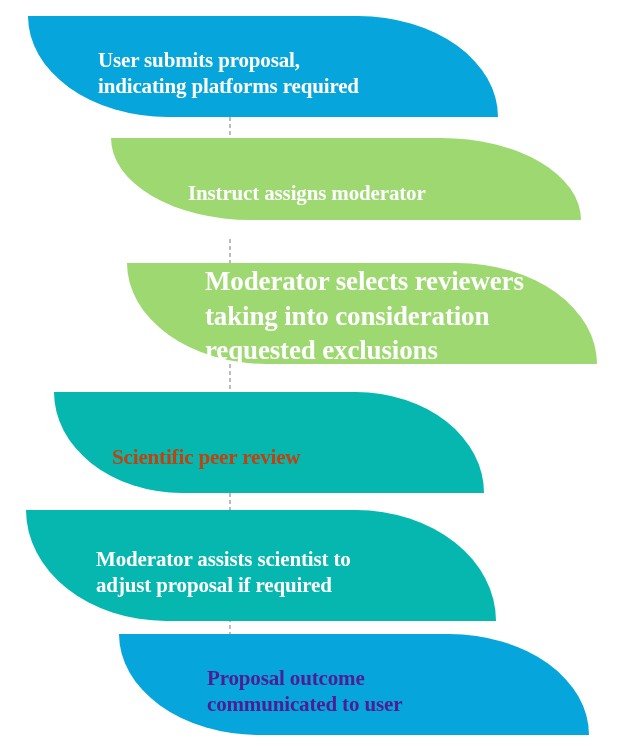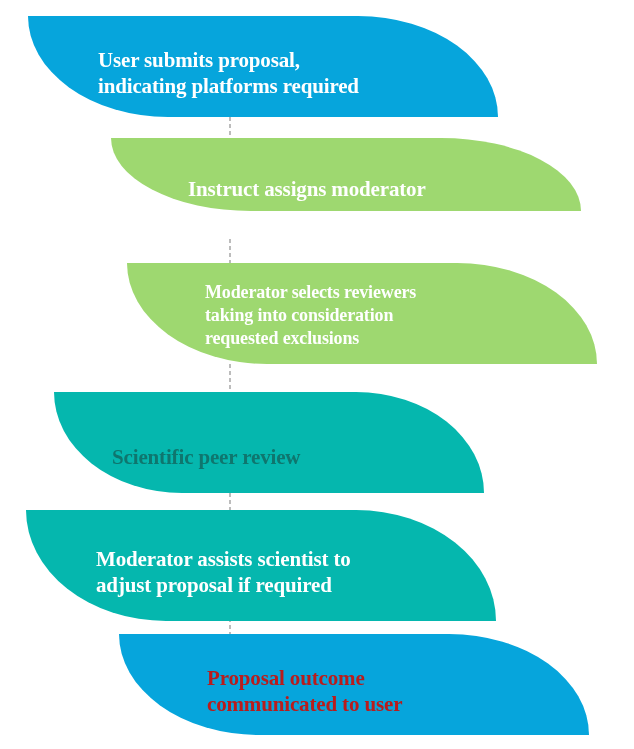--- a/index.html
+++ b/index.html
@@ -68,52 +68,52 @@
   </svg>
 
   <div class="step" style="left: 28px; top: 16px; width: 470px; height: 101px;">
     <svg class="step-svg" viewBox="0 0 470 101" preserveAspectRatio="none" xmlns="http://www.w3.org/2000/svg">
       <path class="step-path" d="M0,0 H330 A140,101 0 0 1 470,101 H140 A140,101 0 0 1 0,0 Z" fill="#06A5DC"></path>
     </svg>
     <div class="step-label" style="margin-left: 70px; margin-top: 13px; font-size: 21px; color: rgb(255, 255, 255);">User submits proposal,
 indicating platforms required</div>
   </div>
 
-  <div class="step" style="left: 111px; top: 138px; width: 470px; height: 73px;">
+  <div class="step" style="left: 111px; top: 138px; width: 470px; height: 82px;">
     <svg class="step-svg" viewBox="0 0 470 101" preserveAspectRatio="none" xmlns="http://www.w3.org/2000/svg">
       <path class="step-path" d="M0,0 H330 A140,101 0 0 1 470,101 H140 A140,101 0 0 1 0,0 Z" fill="#9ED870"></path>
     </svg>
     <div class="step-label" style="margin-left: 77px; margin-top: 29px; font-size: 21px; color: rgb(255, 255, 255);">Instruct assigns moderator</div>
   </div>
 
   <div class="step" style="left: 127px; top: 263px; width: 470px; height: 101px;">
     <svg class="step-svg" viewBox="0 0 470 101" preserveAspectRatio="none" xmlns="http://www.w3.org/2000/svg">
       <path class="step-path" d="M0,0 H330 A140,101 0 0 1 470,101 H140 A140,101 0 0 1 0,0 Z" fill="#9ED870"></path>
     </svg>
-    <div class="step-label" style="margin-left: 78px; margin-top: 4px; font-size: 18px; color: rgb(255, 255, 255);">Moderator selects reviewers
+    <div class="step-label" style="margin-left: 78px; margin-top: 4px; font-size: 27px; color: rgb(255, 255, 255);">Moderator selects reviewers
 taking into consideration
 requested exclusions</div>
   </div>
 
   <div class="step" style="left: 54px; top: 392px; width: 430px; height: 101px;">
     <svg class="step-svg" viewBox="0 0 470 101" preserveAspectRatio="none" xmlns="http://www.w3.org/2000/svg">
       <path class="step-path" d="M0,0 H330 A140,101 0 0 1 470,101 H140 A140,101 0 0 1 0,0 Z" fill="#05B7AE"></path>
     </svg>
-    <div class="step-label" style="margin-left: 58px; margin-top: 30px; font-size: 21px; color: #0f766e;">Scientific peer review</div>
+    <div class="step-label" style="margin-left: 58px; margin-top: 30px; font-size: 21px; color: #c2410c;">Scientific peer review</div>
   </div>
 
   <div class="step" style="left: 26px; top: 510px; width: 470px; height: 111px;">
     <svg class="step-svg" viewBox="0 0 470 101" preserveAspectRatio="none" xmlns="http://www.w3.org/2000/svg">
       <path class="step-path" d="M0,0 H330 A140,101 0 0 1 470,101 H140 A140,101 0 0 1 0,0 Z" fill="#05B7AE"></path>
     </svg>
     <div class="step-label" style="margin-left: 70px; margin-top: 13px; font-size: 21px; color: rgb(255, 255, 255);">Moderator assists scientist to
 adjust proposal if required</div>
   </div>
 
   <div class="step" style="left: 119px; top: 634px; width: 470px; height: 101px;">
     <svg class="step-svg" viewBox="0 0 470 101" preserveAspectRatio="none" xmlns="http://www.w3.org/2000/svg">
       <path class="step-path" d="M0,0 H330 A140,101 0 0 1 470,101 H140 A140,101 0 0 1 0,0 Z" fill="#06A5DC"></path>
     </svg>
-    <div class="step-label" style="margin-left: 88px; margin-top: 13px; font-size: 21px; color: #b91c1c;">Proposal outcome
+    <div class="step-label" style="margin-left: 88px; margin-top: 13px; font-size: 21px; color: #4c1d95;">Proposal outcome
 communicated to user</div>
   </div>
 
 </div>
 
 </body></html>

